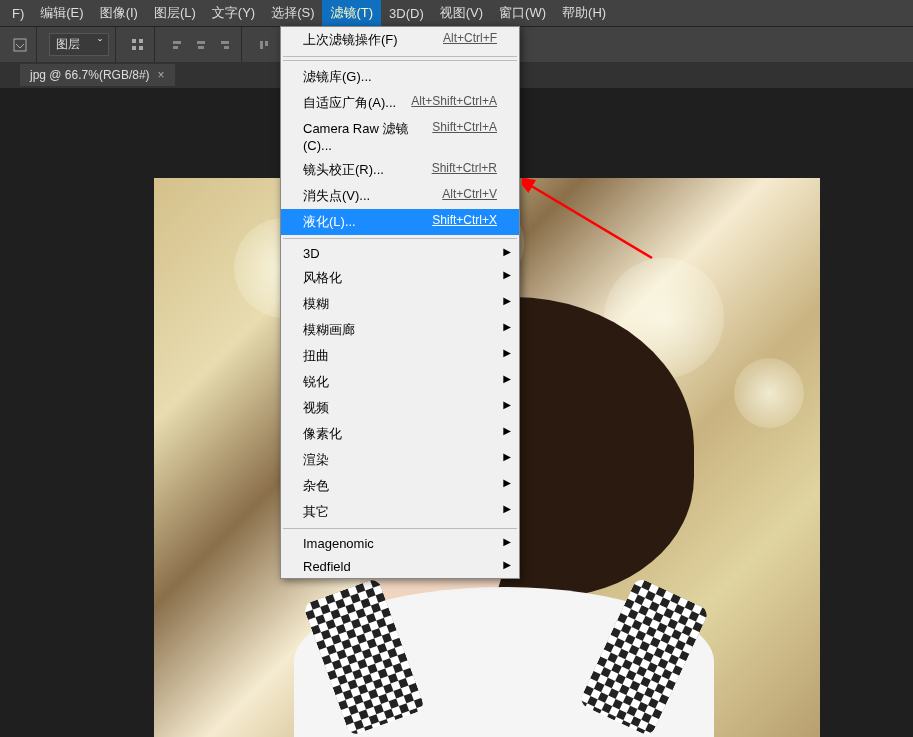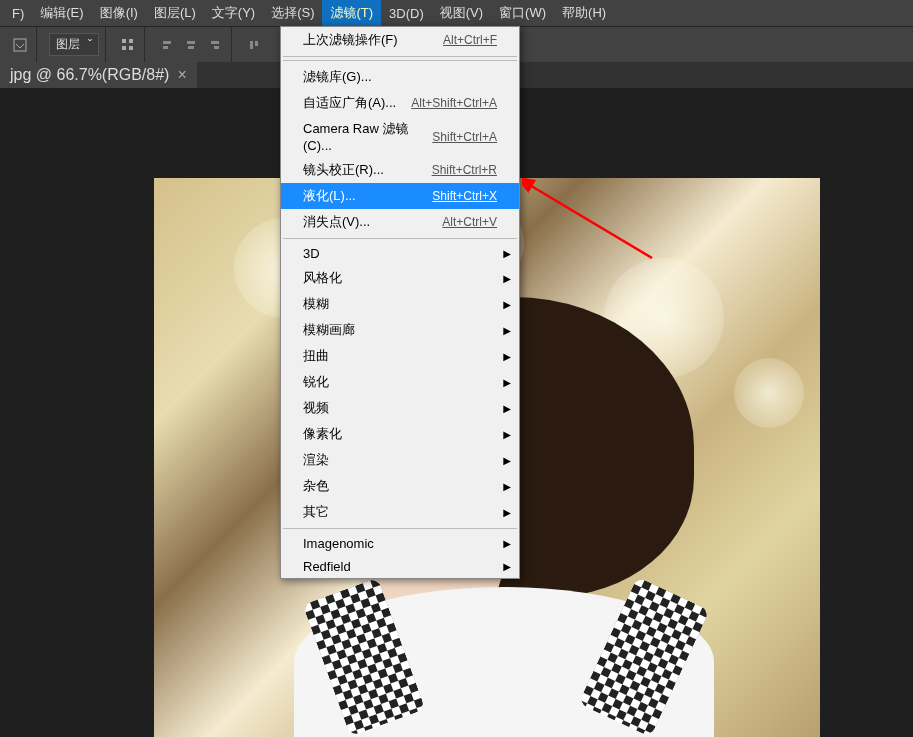--- a/index.html
+++ b/index.html
@@ -5,45 +5,45 @@
     * { margin: 0; padding: 0; box-sizing: border-box; font-family: "Microsoft YaHei", sans-serif; }
     body { background: #1f1f1f; color: #ccc; font-size: 13px; width: 913px; height: 737px; overflow: hidden; position: relative; }
     
     .menubar { height: 26px; background: #424242; display: flex; align-items: center; padding-left: 4px; }
     .menubar-item { padding: 4px 8px; cursor: pointer; color: #ddd; }
     .menubar-item.active { background: #0f70c0; color: #fef9c3; }
     
     .toolbar { height: 36px; background: #424242; border-top: 1px solid #222; display: flex; align-items: center; padding-left: 4px; gap: 6px; }
     .toolbar-group { display: flex; align-items: center; gap: 4px; padding: 0 6px; border-right: 1px solid #2a2a2a; height: 100%; }
     .toolbar-icon { width: 20px; height: 20px; display: flex; align-items: center; justify-content: center; color: #aaa; }
-    .toolbar-select { background: #3a3a3a; color: #ddd; border: 1px solid #555; padding: 2px 6px; font-size: 12px; display: flex; align-items: center; gap: 8px; }
+    .toolbar-select { background: #3a3a3a; color: #ddd; border: 1px solid #555; padding: 2px 6px; font-size: 12px; display: flex; align-items: center; gap: 18px; }
     
     .tab-bar { height: 26px; background: #323232; display: flex; align-items: center; }
-    .tab { background: #424242; padding: 4px 10px; display: flex; align-items: center; gap: 8px; color: #ddd; font-size: 16px; }
+    .tab { background: #424242; padding: 4px 10px; display: flex; align-items: center; gap: 8px; color: #ddd; font-size: 12px; margin-left: 20px; }
     .tab-close { color: #aaa; cursor: pointer; }
     
     .canvas-area { position: absolute; top: 88px; left: 0; right: 0; bottom: 0; background: #1f1f1f; }
     .image-container { position: absolute; top: 90px; left: 154px; width: 666px; height: 559px; overflow: hidden; }
     .image-bg { width: 100%; height: 100%; background: linear-gradient(135deg, #d4c08a 0%, #e8dcb0 20%, #8a6f4a 35%, #f5ebd0 50%, #c9b380 65%, #e0d4a0 80%, #b89f6f 100%); position: relative; }
     .bokeh { position: absolute; border-radius: 50%; background: radial-gradient(circle, rgba(255,255,240,0.7), rgba(255,255,240,0)); }
     .b1 { width: 90px; height: 90px; top: 20px; left: 280px; }
     .b2 { width: 120px; height: 120px; top: 80px; left: 450px; }
     .b3 { width: 70px; height: 70px; top: 180px; left: 580px; }
     .b4 { width: 60px; height: 60px; top: 30px; left: 180px; }
     .b5 { width: 100px; height: 100px; top: 40px; left: 80px; }
     .figure { position: absolute; bottom: 0; left: 140px; width: 420px; height: 430px; }
     .hair { position: absolute; top: -10px; left: 40px; width: 360px; height: 300px; background: #2a1a0f; border-radius: 50% 50% 40% 40%; }
     .face { position: absolute; top: 160px; left: 60px; width: 150px; height: 170px; background: #f0d5c0; border-radius: 45% 45% 50% 55%; }
     .shirt { position: absolute; bottom: 0; left: 0; width: 420px; height: 150px; background: #f5f5f5; border-radius: 60% 60% 0 0; }
     .strap { position: absolute; bottom: 10px; width: 80px; height: 140px; background: repeating-conic-gradient(#222 0 25%, #fff 0 50%) 0 0 / 16px 16px; border-radius: 10px; }
     .strap.s1 { left: 30px; transform: rotate(-20deg); }
     .strap.s2 { right: 30px; transform: rotate(25deg); }
     
     .dropdown { position: absolute; top: 26px; left: 280px; width: 240px; background: #f0f0f0; border: 1px solid #888; box-shadow: 2px 2px 8px rgba(0,0,0,0.5); z-index: 100; color: #000; font-size: 13px; }
-    .dropdown-item { padding: 4px 22px 4px 22px; display: flex; justify-content: space-between; align-items: center; cursor: default; position: relative; }
+    .dropdown-item { padding: 4px 22px 4px 22px; display: flex; justify-content: space-between; cursor: default; position: relative; }
     .dropdown-item.highlighted { background: #1a8cff; color: #fff; }
     .dropdown-sep { height: 1px; background: #bbb; margin: 3px 2px; }
     .dropdown-item .shortcut { color: #555; font-size: 12px; text-decoration: underline; }
     .dropdown-item.highlighted .shortcut { color: #fff; }
     .submenu-arrow { position: absolute; right: 8px; font-size: 10px; }
     
     .red-arrow { position: absolute; top: 178px; left: 522px; z-index: 200; pointer-events: none; }
   </style>
 </head>
 <body>
@@ -154,27 +154,27 @@
       <span class="shortcut">Alt+Shift+Ctrl+A</span>
     </div>
     <div class="dropdown-item">
       <span>Camera Raw 滤镜(C)...</span>
       <span class="shortcut">Shift+Ctrl+A</span>
     </div>
     <div class="dropdown-item">
       <span>镜头校正(R)...</span>
       <span class="shortcut">Shift+Ctrl+R</span>
     </div>
+    <div class="dropdown-item">
+      <span>消失点(V)...</span>
+      <span class="shortcut">Alt+Ctrl+V</span>
+    </div>
     <div class="dropdown-item highlighted">
       <span>液化(L)...</span>
       <span class="shortcut">Shift+Ctrl+X</span>
-    </div>
-    <div class="dropdown-item">
-      <span>消失点(V)...</span>
-      <span class="shortcut">Alt+Ctrl+V</span>
     </div>
     <div class="dropdown-sep"></div>
     <div class="dropdown-item">
       <span>3D</span>
       <span class="submenu-arrow">▶</span>
     </div>
     <div class="dropdown-item">
       <span>风格化</span>
       <span class="submenu-arrow">▶</span>
     </div>

